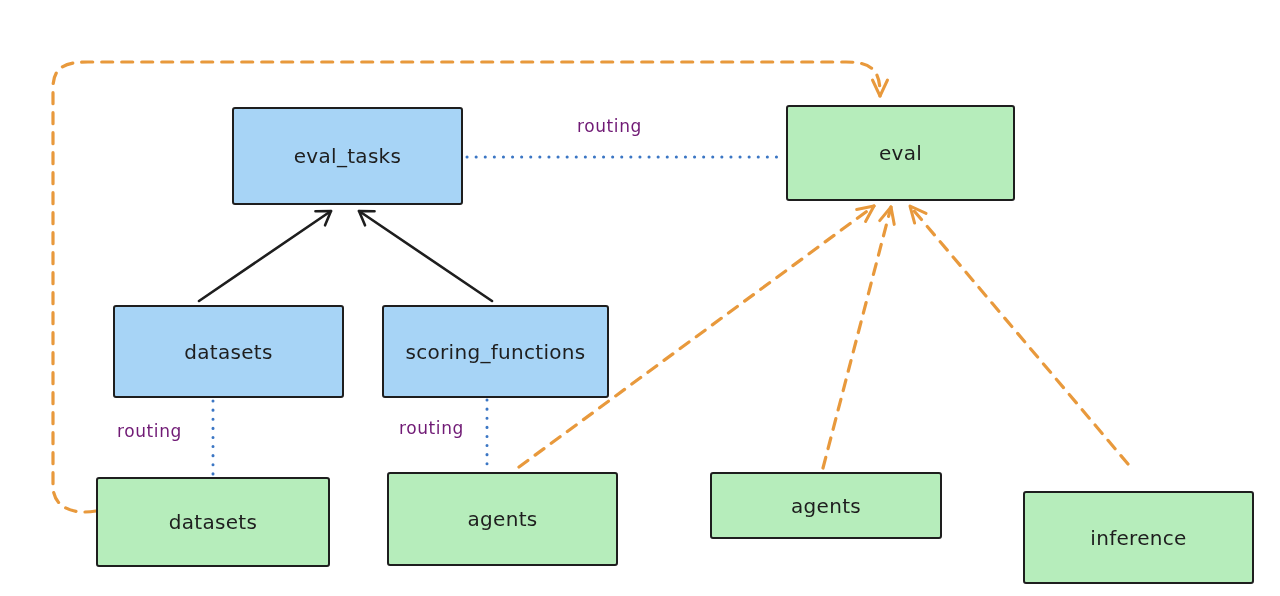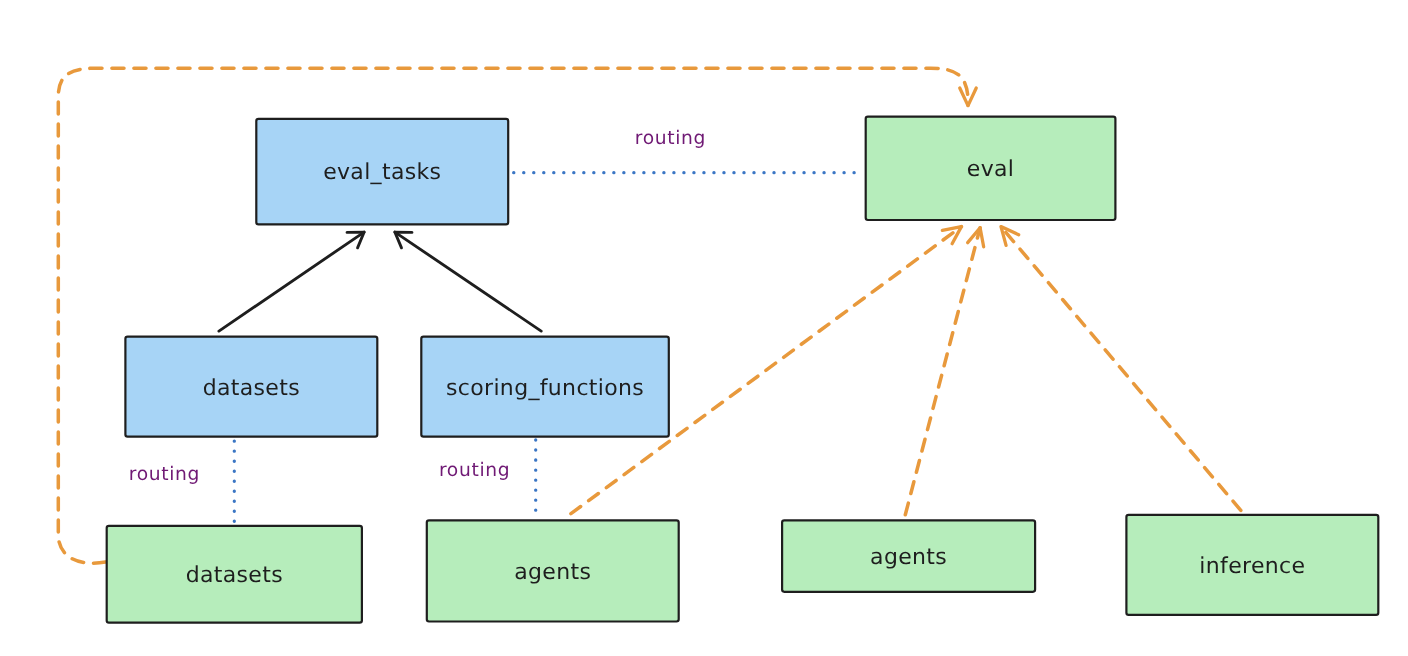--- a/index.html
+++ b/index.html
@@ -81,21 +81,21 @@
   </div>
 
   <div class="node green" style="left:387px;top:472px;width:231px;height:94px">
     <span>agents</span>
   </div>
 
   <div class="node green" style="left:710px;top:472px;width:232px;height:67px">
     <span>agents</span>
   </div>
 
-  <div class="node green" style="left:1023px;top:467px;width:231px;height:93px">
+  <div class="node green" style="left:1023px;top:491px;width:231px;height:93px">
     <span>inference</span>
   </div>
 
   <div class="edge-label" style="left:577px;top:116px">routing</div>
   <div class="edge-label" style="left:117px;top:421px">routing</div>
   <div class="edge-label" style="left:399px;top:418px">routing</div>
 
 </div>
 
 </body></html>

